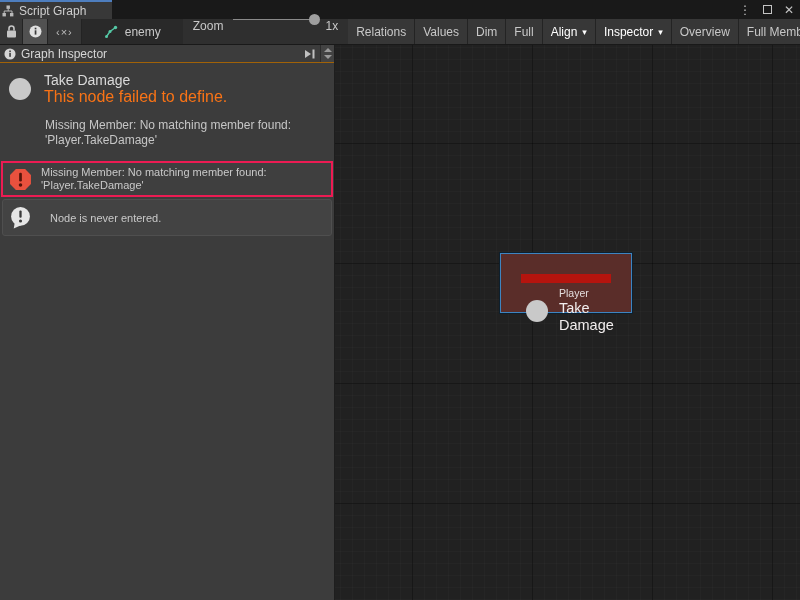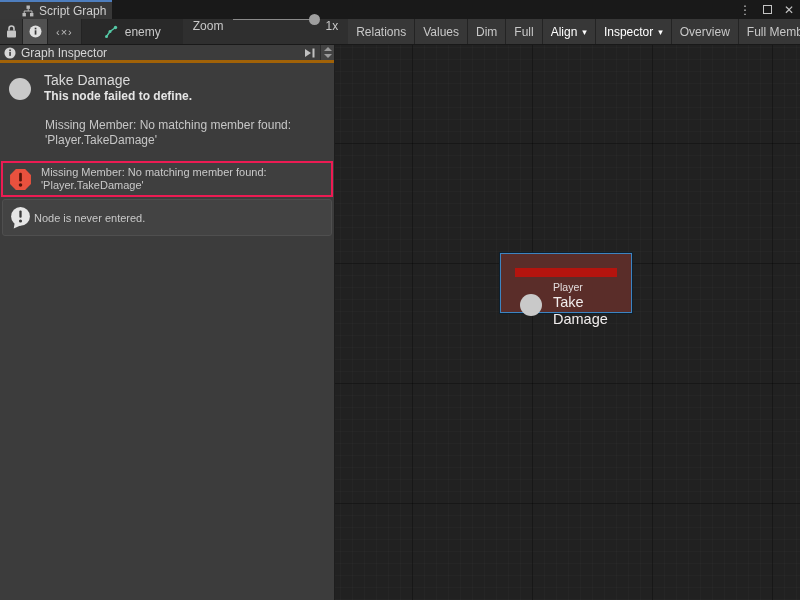--- a/index.html
+++ b/index.html
@@ -10,21 +10,21 @@
     -webkit-font-smoothing: antialiased;
   }
   
   .titlebar {
     position: absolute; top: 0; left: 0; width: 800px; height: 19px;
     background: #191919;
   }
   .tab {
     position: absolute; left: 0; top: 0; width: 112px; height: 19px;
     background: #383838; border-top: 2px solid #4e7ebe;
-    display: flex; align-items: center; gap: 5px; padding-left: 22px;
+    display: flex; align-items: center; gap: 5px; padding-left: 2px;
     color: #cfcfcf; font-size: 12px; white-space: nowrap;
   }
   .win-controls {
     position: absolute; right: 6px; top: 0; height: 19px;
     display: flex; align-items: center; gap: 12px; color: #c4c4c4;
   }
   .kebab { font-size: 12px; line-height: 1; }
   .maxbox { width: 9px; height: 9px; border: 1px solid #c4c4c4; display: inline-block; }
   .closex { font-size: 12px; line-height: 1; }
   
@@ -52,68 +52,68 @@
     border-radius: 50%; background: #9e9e9e;
   }
   .tb-spacer { flex: 1; background: #292929; }
   .grp-gap { width: 3px; background: #232323; }
   
   .inspector {
     position: absolute; top: 45px; left: 0; width: 335px; height: 555px;
     background: #3c3c3c; border-right: 1px solid #1e1e1e; color: #c9c9c9;
   }
   .insp-header {
-    height: 18px; border-bottom: 3px solid #a16207; background: #3c3c3c;
+    height: 18px; border-bottom: 1px solid #a16207; background: #3c3c3c;
     display: flex; align-items: center; padding-left: 4px;
     font-size: 12px; color: #d6d6d6;
   }
   .insp-header-title { margin-left: 5px; flex: 1; }
   .dock-btn { display: flex; align-items: center; padding: 0 4px; height: 100%; }
   .updown {
     width: 14px; height: 100%; border-left: 1px solid #2c2c2c;
     display: flex; flex-direction: column; align-items: center; justify-content: center; gap: 3px;
     background: #434343;
   }
   .tri-up { width: 0; height: 0; border-left: 4px solid transparent; border-right: 4px solid transparent; border-bottom: 4px solid #9a9a9a; }
   .tri-down { width: 0; height: 0; border-left: 4px solid transparent; border-right: 4px solid transparent; border-top: 4px solid #9a9a9a; }
   .sect1 { padding: 9px 8px 0 8px; }
   .sect1-row { display: flex; align-items: flex-start; }
   .gray-circle {
     width: 22px; height: 22px; border-radius: 50%; background: #c9c9c9;
     margin: 6px 13px 0 1px; flex: none;
   }
   .node-title { font-size: 14px; color: #dadada; line-height: 17px; }
-  .node-subtitle { font-size: 12px; color: #e5e5e5; line-height: 15px; font-weight: bold; }
+  .node-subtitle { font-size: 16px; color: #f97316; line-height: 15px; }
   .err-detail { margin: 14px 0 0 37px; font-size: 12px; line-height: 15px; color: #c6c6c6; }
   .error-box {
     margin: 13px 1px 0 1px; border: 2px solid #ec1b53; background: #3f3f3f;
     display: flex; align-items: center; gap: 9px; padding: 3px 6px; min-height: 32px;
   }
   .error-box .txt { font-size: 11px; line-height: 13px; color: #c9c9c9; }
   .warn-box {
     margin: 2px 2px 0 2px; border: 1px solid #4f4f4f; border-radius: 3px; background: #434343;
-    display: flex; align-items: center; gap: 2px; padding: 6px 6px; min-height: 35px;
+    display: flex; align-items: center; gap: 18px; padding: 6px 6px; min-height: 35px;
   }
   .warn-box .txt { font-size: 11px; color: #c9c9c9; }
   
   .graph {
     position: absolute; top: 45px; left: 335px; width: 465px; height: 555px;
     background-color: #212121;
     background-image:
       linear-gradient(90deg, rgba(0,0,0,0.38) 1px, transparent 1px),
       linear-gradient(rgba(0,0,0,0.38) 1px, transparent 1px),
       linear-gradient(90deg, rgba(255,255,255,0.018) 1px, transparent 1px),
       linear-gradient(rgba(255,255,255,0.018) 1px, transparent 1px);
     background-size: 120px 100%, 100% 120px, 12px 100%, 100% 12px;
     background-position: 77px 0, 0 98px, 5px 0, 0 2px;
   }
   .vs-node {
     position: absolute; left: 165px; top: 208px; width: 132px; height: 60px;
     background: #5a2d29; border: 1px solid #3e84c0;
-    box-shadow: 0 0 0 1px #0d1f2d; padding: 14px;
+    box-shadow: 0 0 0 1px #0d1f2d; padding: 20px;
   }
   .vs-node-strip { height: 9px; background: #b5140e; }
   .vs-node-body { display: flex; align-items: center; padding: 4px 2px 0 5px; }
   .vs-node-circle { width: 22px; height: 22px; border-radius: 50%; background: #c9c9c9; flex: none; margin-right: 11px; }
   .vs-node-header { font-size: 10.5px; color: #e3dddd; line-height: 13px; }
   .vs-node-title { font-size: 14.5px; color: #f1eded; line-height: 17px; }
   svg { display: block; }
 </style>
 </head>
 <body>

